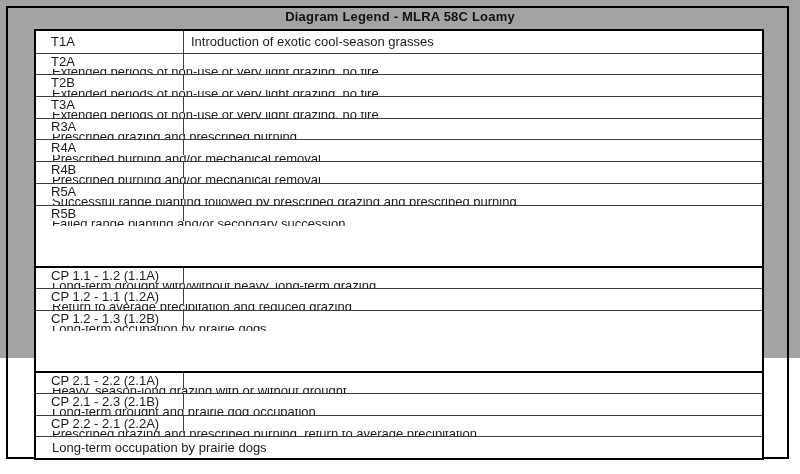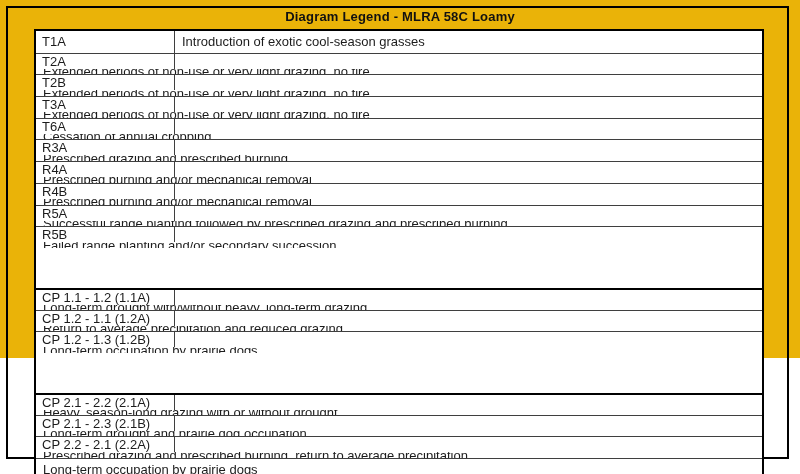--- a/index.html
+++ b/index.html
@@ -8,21 +8,21 @@
     background: #ffffff;
     width: 800px;
     height: 474px;
     font-family: "Liberation Sans", sans-serif;
     overflow: hidden;
   }
   .page {
     position: relative;
     width: 800px;
     height: 358px;
-    background: #eab308;
+    background: #a3a3a3;
   }
   .outer-frame {
     position: absolute;
     left: 6px;
     top: 6px;
     width: 783px;
     height: 453px;
     border: 2px solid #000000;
     box-sizing: border-box;
     pointer-events: none;
@@ -45,20 +45,21 @@
     width: 730px;
     border: 2px solid #000000;
     box-sizing: border-box;
     background: #ffffff;
   }
   .legend-row {
     display: flex;
     height: 21.7px;
     box-sizing: border-box;
     align-items: stretch;
+    padding-left: 9px;
   }
   .legend-row + .legend-row {
     border-top: 1px solid #3f3f3f;
     flex-direction: column;
   }
   .legend-row.group-start {
     border-top: 2px solid #000000;
     margin-top: 40px;
   }
   .cell {
@@ -101,24 +102,20 @@
   </div>
         <div class="legend-row">
     <div class="cell cell-code">T2B</div>
     <div class="cell cell-desc">Extended periods of non-use or very light grazing, no fire</div>
   </div>
         <div class="legend-row">
     <div class="cell cell-code">T3A</div>
     <div class="cell cell-desc">Extended periods of non-use or very light grazing, no fire</div>
   </div>
         <div class="legend-row">
-    <div class="cell cell-code">T6A</div>
-    <div class="cell cell-desc">Cessation of annual cropping</div>
-  </div>
-        <div class="legend-row">
     <div class="cell cell-code">R3A</div>
     <div class="cell cell-desc">Prescribed grazing and prescribed burning</div>
   </div>
         <div class="legend-row">
     <div class="cell cell-code">R4A</div>
     <div class="cell cell-desc">Prescribed burning and/or mechanical removal</div>
   </div>
         <div class="legend-row">
     <div class="cell cell-code">R4B</div>
     <div class="cell cell-desc">Prescribed burning and/or mechanical removal</div>

